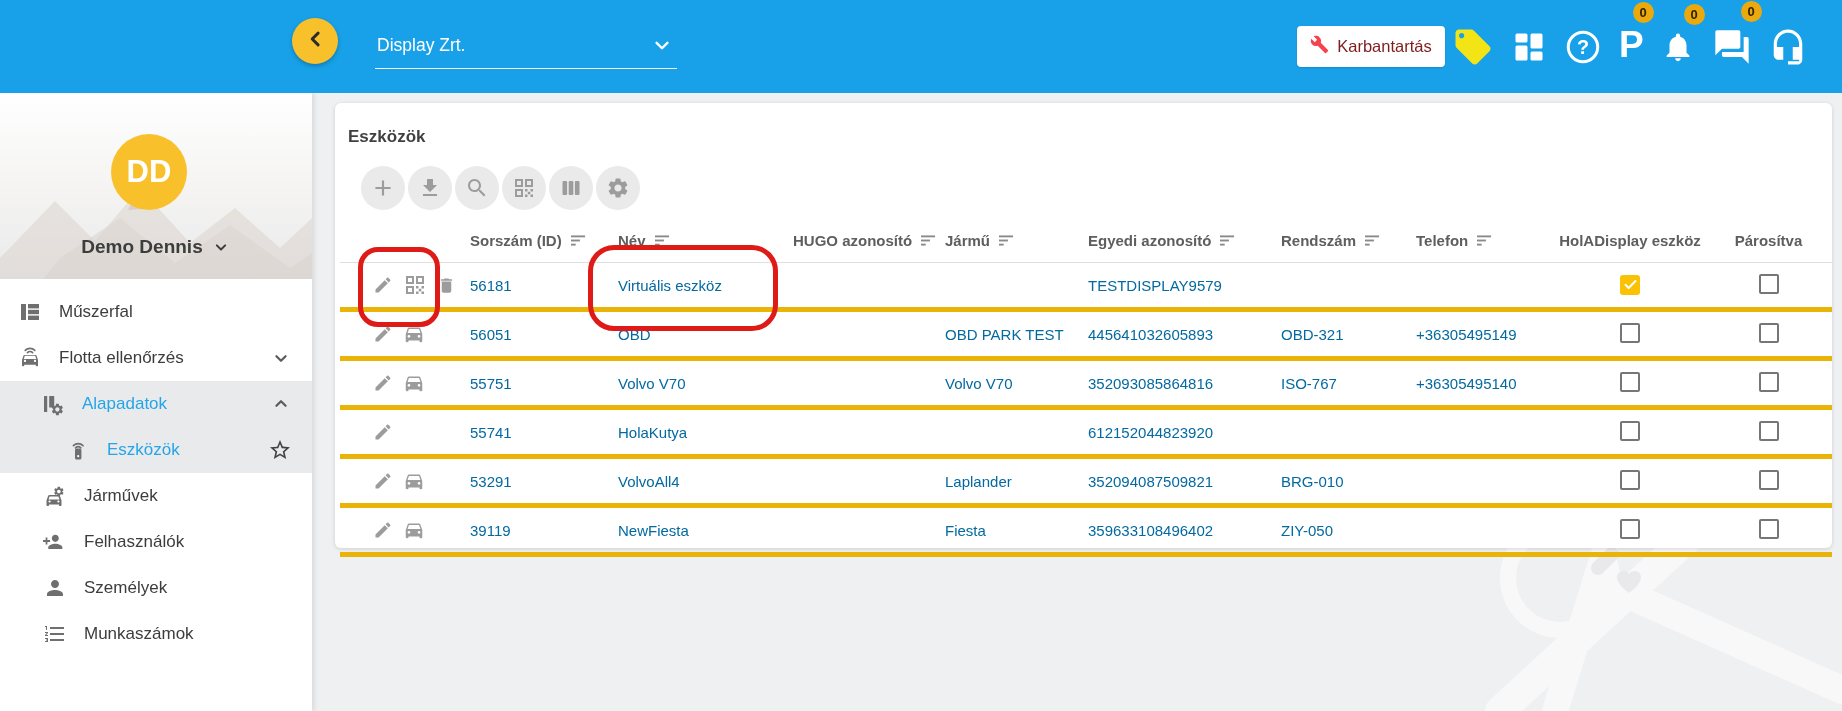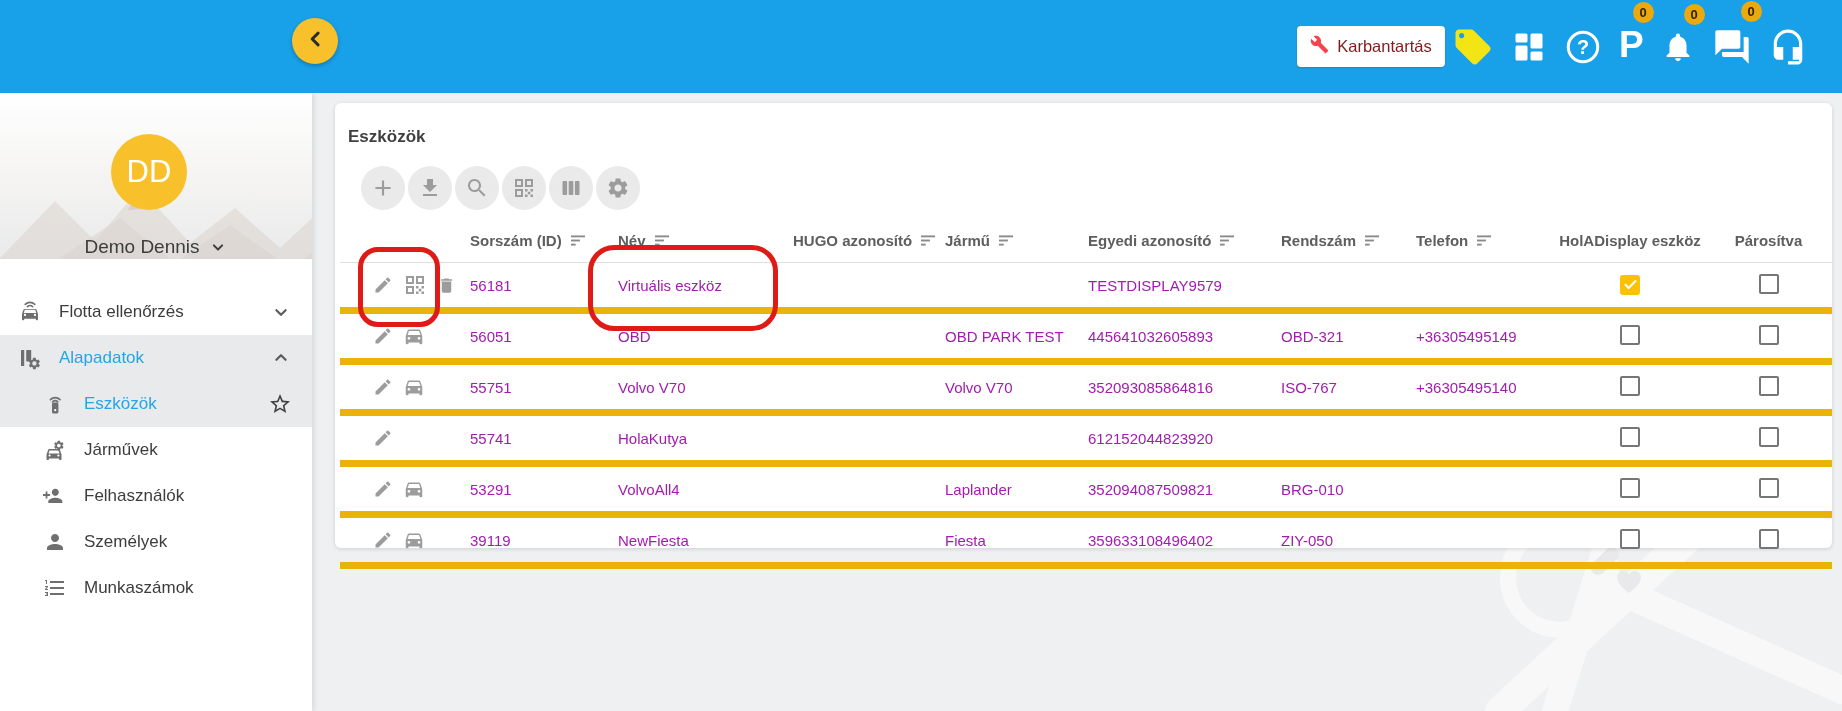--- a/index.html
+++ b/index.html
@@ -22,48 +22,48 @@
     color:#7f1d1d;font-size:16.5px;font-family:inherit;cursor:pointer;box-shadow:0 1px 2px rgba(0,0,0,.15);}
   .tb-icons{position:absolute;left:1452px;top:0;height:93px;display:flex;align-items:center;gap:17px;}
   .tb-ic{position:relative;display:flex;align-items:center;justify-content:center;cursor:pointer;}
   .tb-ic .badge{position:absolute;top:-26px;right:-10px;width:21px;height:21px;border-radius:50%;
     background:#EBA90D;color:#2E2300;font-size:13px;font-weight:bold;display:flex;
     align-items:center;justify-content:center;}
   .p-glyph{color:#fff;font-size:37px;font-weight:bold;line-height:1;transform:translateY(-2px);}
   
   .sidebar{position:absolute;left:0;top:93px;width:312px;height:618px;background:#fff;
     box-shadow:2px 0 5px rgba(0,0,0,.10);z-index:4;}
-  .profile{position:relative;width:312px;height:166px;overflow:hidden;
-    background:linear-gradient(180deg,#FFFFFF 0%,#F4F3F2 55%,#E9EAEB 100%);}
+  .profile{position:relative;width:312px;height:186px;overflow:hidden;
+    background:linear-gradient(180deg,#FFFFFF 0%,#F4F3F2 55%,#E9EAEB 100%);font-weight:bold;}
   .profile svg.bgpoly{position:absolute;left:0;top:70px;opacity:.55;}
   .avatar{position:absolute;left:111px;top:41px;width:76px;height:76px;border-radius:50%;
     background:#F8C12C;color:#fff;font-size:31px;display:flex;align-items:center;justify-content:center;}
   .username{position:absolute;left:0;top:143px;width:312px;text-align:center;color:#3D3D3D;
     font-size:19px;cursor:pointer;}
   .username svg{vertical-align:-4px;margin-left:8px;}
   .menu{position:absolute;left:0;top:196px;width:312px;}
   .side-item{position:relative;height:46px;display:flex;align-items:center;cursor:pointer;
     color:#3D3D3D;font-size:17px;}
   .side-item .ic{width:24px;height:24px;margin-left:18px;margin-right:17px;color:#6F6F6F;flex:0 0 24px;}
   .side-item.sub .ic{margin-left:43px;}
-  .side-item.hl{background:#E9EAEB;}
+  .side-item.hl{background:#E9EAEB;padding-left:23px;}
   .side-item.active-blue{color:#25A5E8;}
   .side-item .rt{position:absolute;right:20px;top:50%;transform:translateY(-50%);color:#5B5B5B;display:flex;}
   
   .card{position:absolute;left:335px;top:103px;width:1497px;height:445px;background:#fff;
     border-radius:6px;box-shadow:0 1px 4px rgba(0,0,0,.14);z-index:2;}
   .card-title{position:absolute;left:13px;top:24px;font-size:17px;font-weight:bold;color:#414141;}
   .toolbar{position:absolute;left:26px;top:63px;display:flex;gap:3px;}
   .tool-btn{width:44px;height:44px;border-radius:50%;background:#EAEAEA;border:none;cursor:pointer;
     display:flex;align-items:center;justify-content:center;color:#9C9C9C;padding:0;}
   .table-wrap{position:absolute;left:5px;top:115px;width:1492px;}
   table{border-collapse:collapse;table-layout:fixed;width:1492px;}
   th,td{height:44px;padding:0;font-size:15px;vertical-align:middle;overflow:hidden;white-space:nowrap;}
   th{font-weight:bold;color:#5E5E5E;text-align:left;border-bottom:1px solid #DFDFDF;cursor:pointer;}
-  td{color:#a21caf;border-bottom:7px solid #eab308;}
+  td{color:#0369a1;border-bottom:5px solid #eab308;}
   th .sort{margin-left:8px;vertical-align:-2px;color:#8A8A8A;}
   .pad10{padding-left:10px;} .pad3{padding-left:3px;} .pad5{padding-left:5px;}
   .cc{text-align:center !important;}
   .actions-cell{display:flex;align-items:center;gap:10px;padding-left:33px;color:#9C9C9C;}
   .actions-cell span{display:flex;cursor:pointer;}
   .cb{width:20px;height:20px;border:2px solid #767676;border-radius:2px;display:inline-block;
     box-sizing:border-box;cursor:pointer;background:#fff;}
   .cb.checked{border:none;background:#FBC105;border-radius:3px;display:inline-flex;
     align-items:center;justify-content:center;}
   
@@ -77,20 +77,28 @@
 <body>
 
 <div class="topbar">
   <div class="back-btn">
     <span>
       <svg width="22" height="22" viewBox="0 0 24 24">
           <path d="M15.4 5.6L8.9 12l6.5 6.4" fill="none" stroke="#2b2b2b" stroke-width="3.2" stroke-linecap="round" stroke-linejoin="round"></path>
         </svg>
     </span>
   </div>
+  <div class="company-select">
+    <span class="val">Display Zrt.</span>
+    <span class="chev">
+      <svg width="26" height="26" viewBox="0 0 24 24">
+          <path d="M7 10l5 5 5-5" fill="none" stroke="#fff" stroke-width="2.2" stroke-linecap="round" stroke-linejoin="round"></path>
+        </svg>
+    </span>
+  </div>
   <button class="maint-btn">
     <span>
       <svg width="19" height="19" viewBox="0 0 24 24" fill="#F4434F">
           <path d="M22.7 19l-9.1-9.1c.9-2.3.4-5-1.5-6.9-2-2-5-2.4-7.4-1.3L9 6 6 9 1.6 4.7C.4 7.1.9 10.1 2.9 12.1c1.9 1.9 4.6 2.4 6.9 1.5l9.1 9.1c.4.4 1 .4 1.4 0l2.3-2.3c.5-.4.5-1.1.1-1.4z"></path>
         </svg>
     </span>
     <span>Karbantartás</span>
   </button>
   <div class="tb-icons">
       <div class="tb-ic">
@@ -148,20 +156,31 @@
     <div class="avatar">
         <span>DD</span>
       </div>
     <div class="username">
       <span>Demo Dennis</span><span><svg width="20" height="20" viewBox="0 0 24 24">
             <path d="M7 10l5 5 5-5" fill="none" stroke="#3d3d3d" stroke-width="2.4" stroke-linecap="round" stroke-linejoin="round"></path>
           </svg></span>
     </div>
   </div>
   <div class="menu">
+      <div class="side-item">
+        <span class="ic"><svg width="24" height="24" viewBox="0 0 24 24">
+            <g fill="currentColor">
+              <rect x="3" y="4" width="5" height="16"></rect>
+              <rect x="10" y="4" width="11" height="4.4"></rect>
+              <rect x="10" y="9.8" width="11" height="4.4"></rect>
+              <rect x="10" y="15.6" width="11" height="4.4"></rect>
+            </g>
+          </svg></span>
+        <span>Műszerfal</span>
+      </div>
       <div class="side-item">
         <span class="ic"><svg width="24" height="24" viewBox="0 0 24 24">
             <g fill="currentColor">
               <path d="M18.6 13.3c-.15-.44-.57-.75-1.06-.75H6.46c-.49 0-.9.31-1.06.75L4 17.5V23c0 .41.34.75.75.75h.75c.41 0 .75-.34.75-.75v-.75h11.5V23c0 .41.34.75.75.75h.75c.41 0 .75-.34.75-.75v-5.5l-1.4-4.2zM7 19.5c-.62 0-1.12-.5-1.12-1.12S6.38 17.25 7 17.25s1.12.5 1.12 1.13S7.62 19.5 7 19.5zm10 0c-.62 0-1.12-.5-1.12-1.12s.5-1.13 1.12-1.13 1.12.5 1.12 1.13S17.62 19.5 17 19.5zm-11.25-3l1.05-3.15h10.4l1.05 3.15H5.75z" transform="translate(0,-3.5)"></path>
               <path d="M7.2 7.2a6.8 6.8 0 0 1 9.6 0" fill="none" stroke="currentColor" stroke-width="1.6" stroke-linecap="round" transform="translate(0,-2.8)"></path>
               <path d="M9.4 9.4a3.7 3.7 0 0 1 5.2 0" fill="none" stroke="currentColor" stroke-width="1.6" stroke-linecap="round" transform="translate(0,-2.8)"></path>
             </g>
           </svg></span>
         <span>Flotta ellenőrzés</span>
         <span class="rt">

